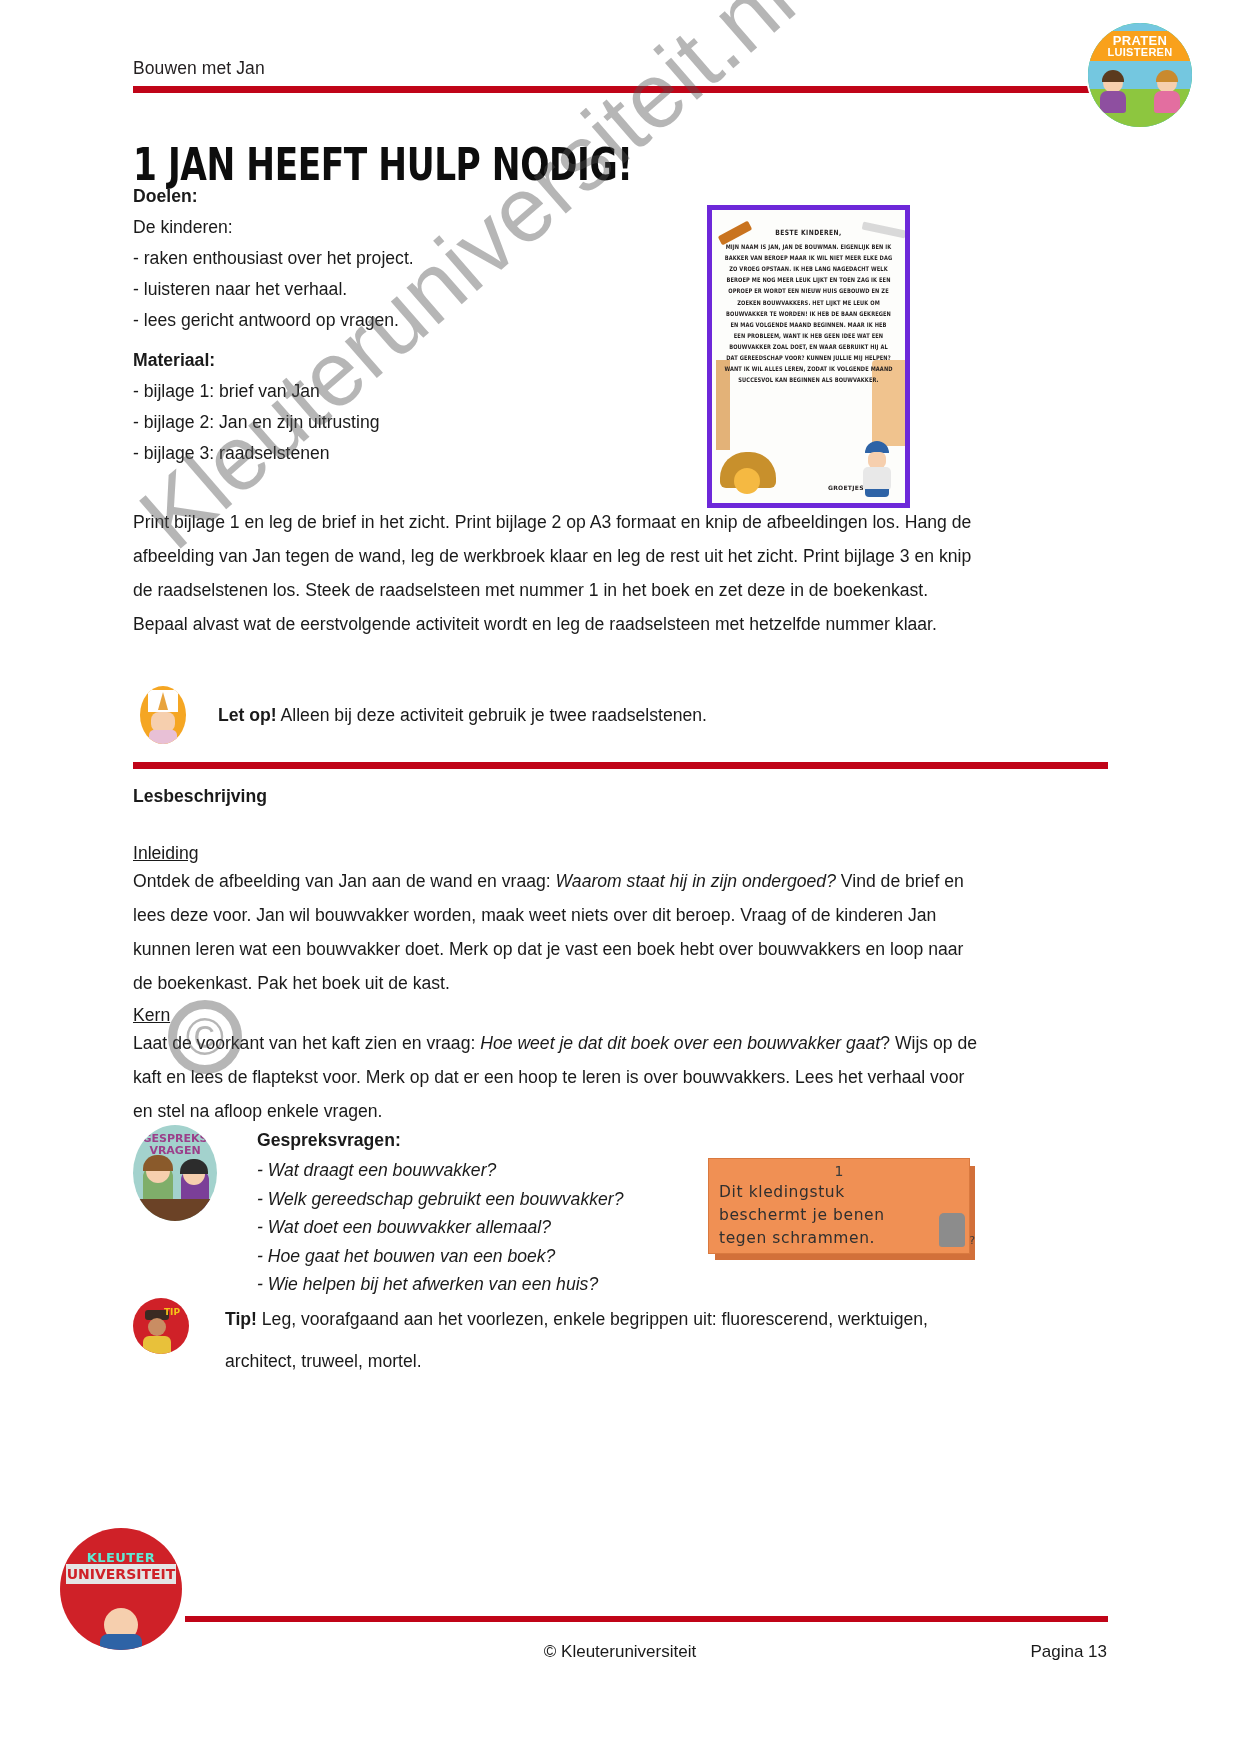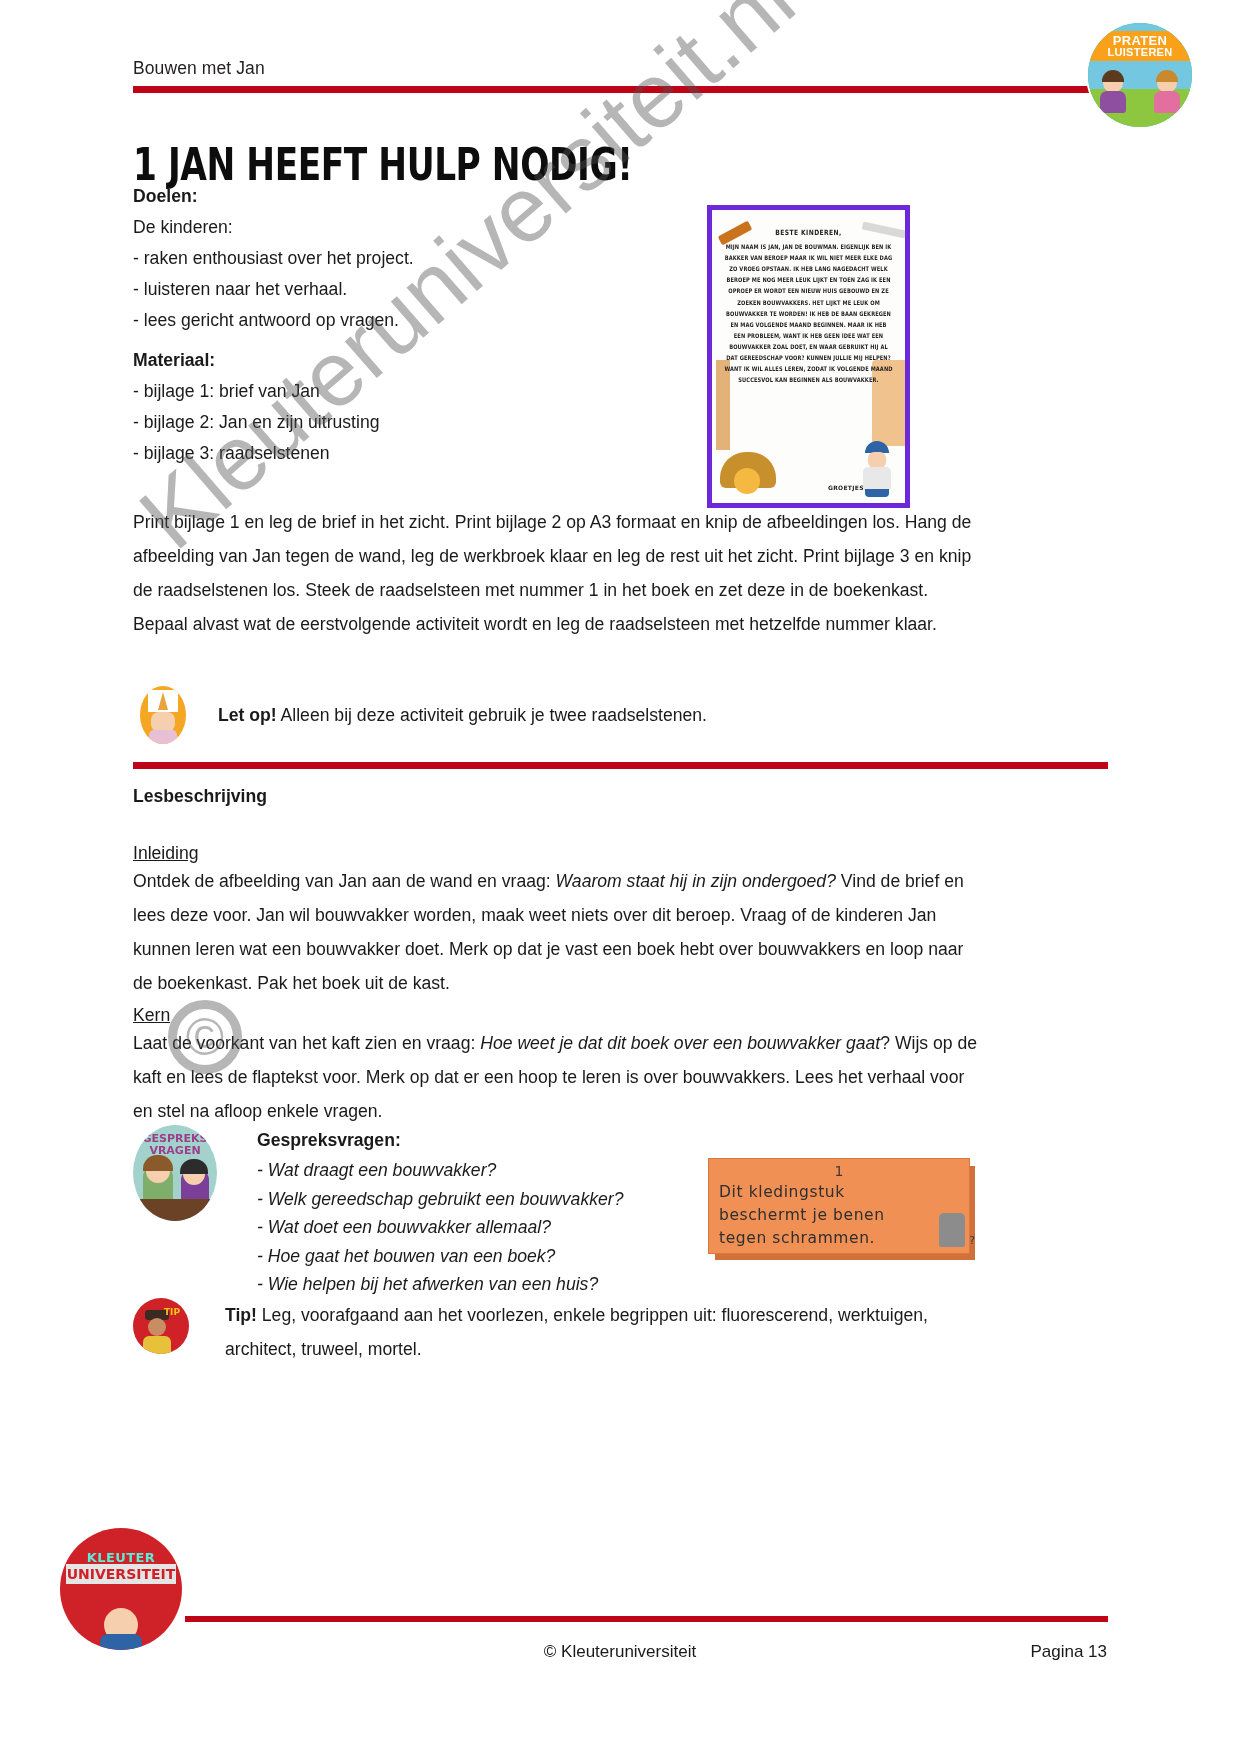--- a/index.html
+++ b/index.html
@@ -156,21 +156,21 @@
   
   .tip-row { position:absolute; left:133px; top:1298px; width:845px; display:flex; align-items:flex-start; }
   .tip-badge {
     width:56px; height:56px; border-radius:50%; background:#cf2128;
     position:relative; overflow:hidden; flex:0 0 auto;
   }
   .tip-badge .tiplabel {
     position:absolute; top:9px; right:9px; font-size:9px; font-weight:bold;
     color:#f5c518; font-family:"DejaVu Sans", sans-serif;
   }
-  .tip-text { margin-left:36px; font-size:17.6px; line-height:34px; }
+  .tip-text { margin-left:36px; font-size:17.6px; line-height:42px; }
 
   
   .footer-logo {
     position:absolute; left:60px; bottom:104px; width:122px; height:122px;
     border-radius:50%; background:#cf2128; overflow:hidden;
   }
   .footer-logo .fl1, .footer-logo .fl2 {
     position:absolute; left:0; right:0; text-align:center;
     font-family:"DejaVu Sans", sans-serif; font-weight:bold; color:#5eead4;
   }

